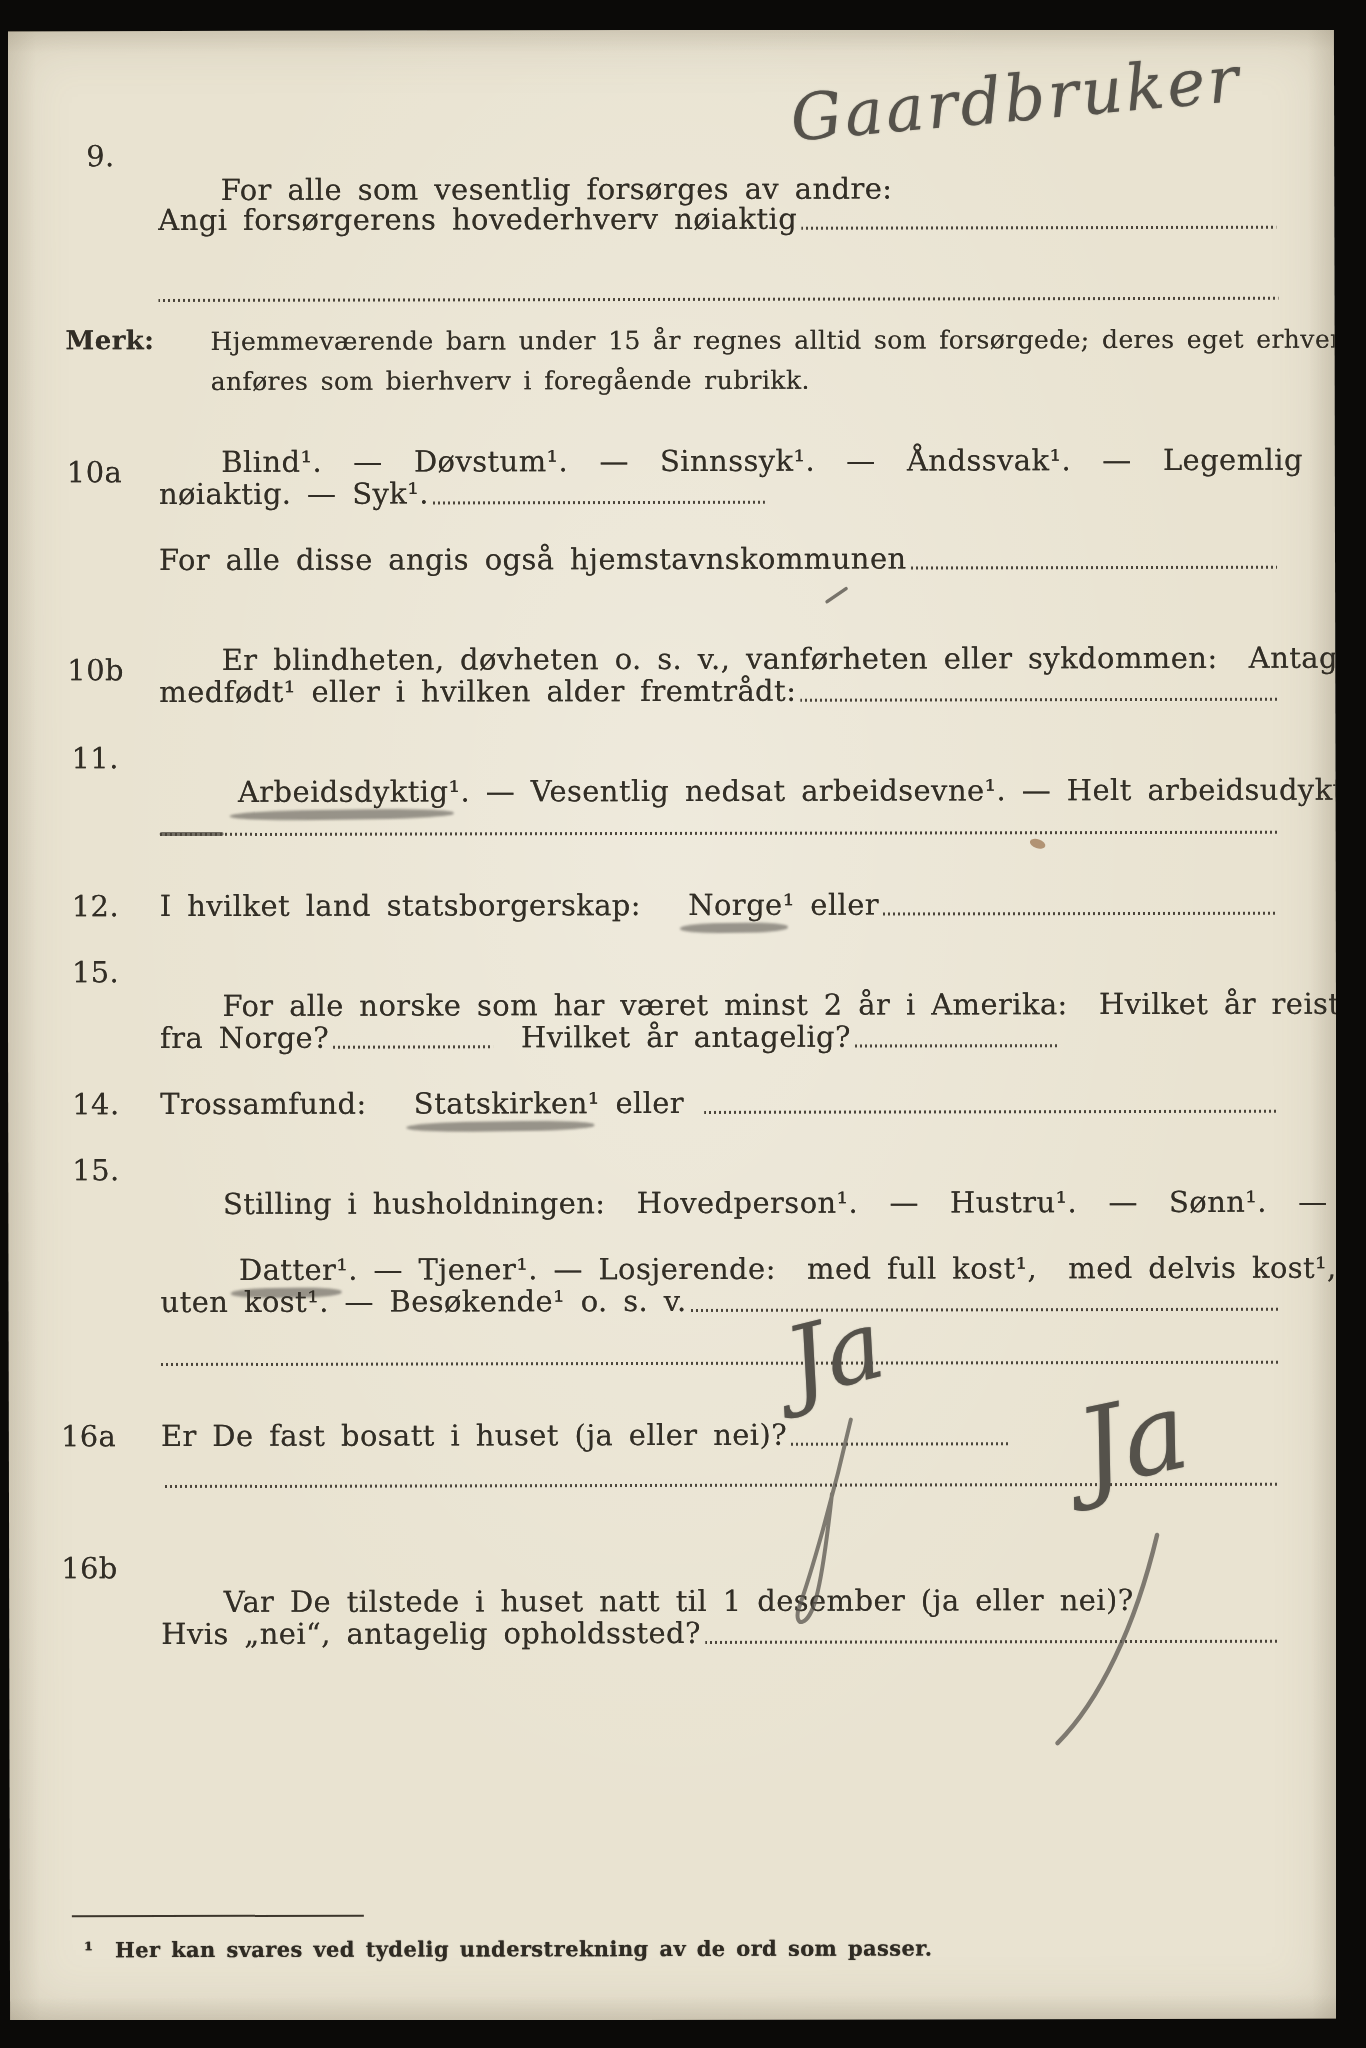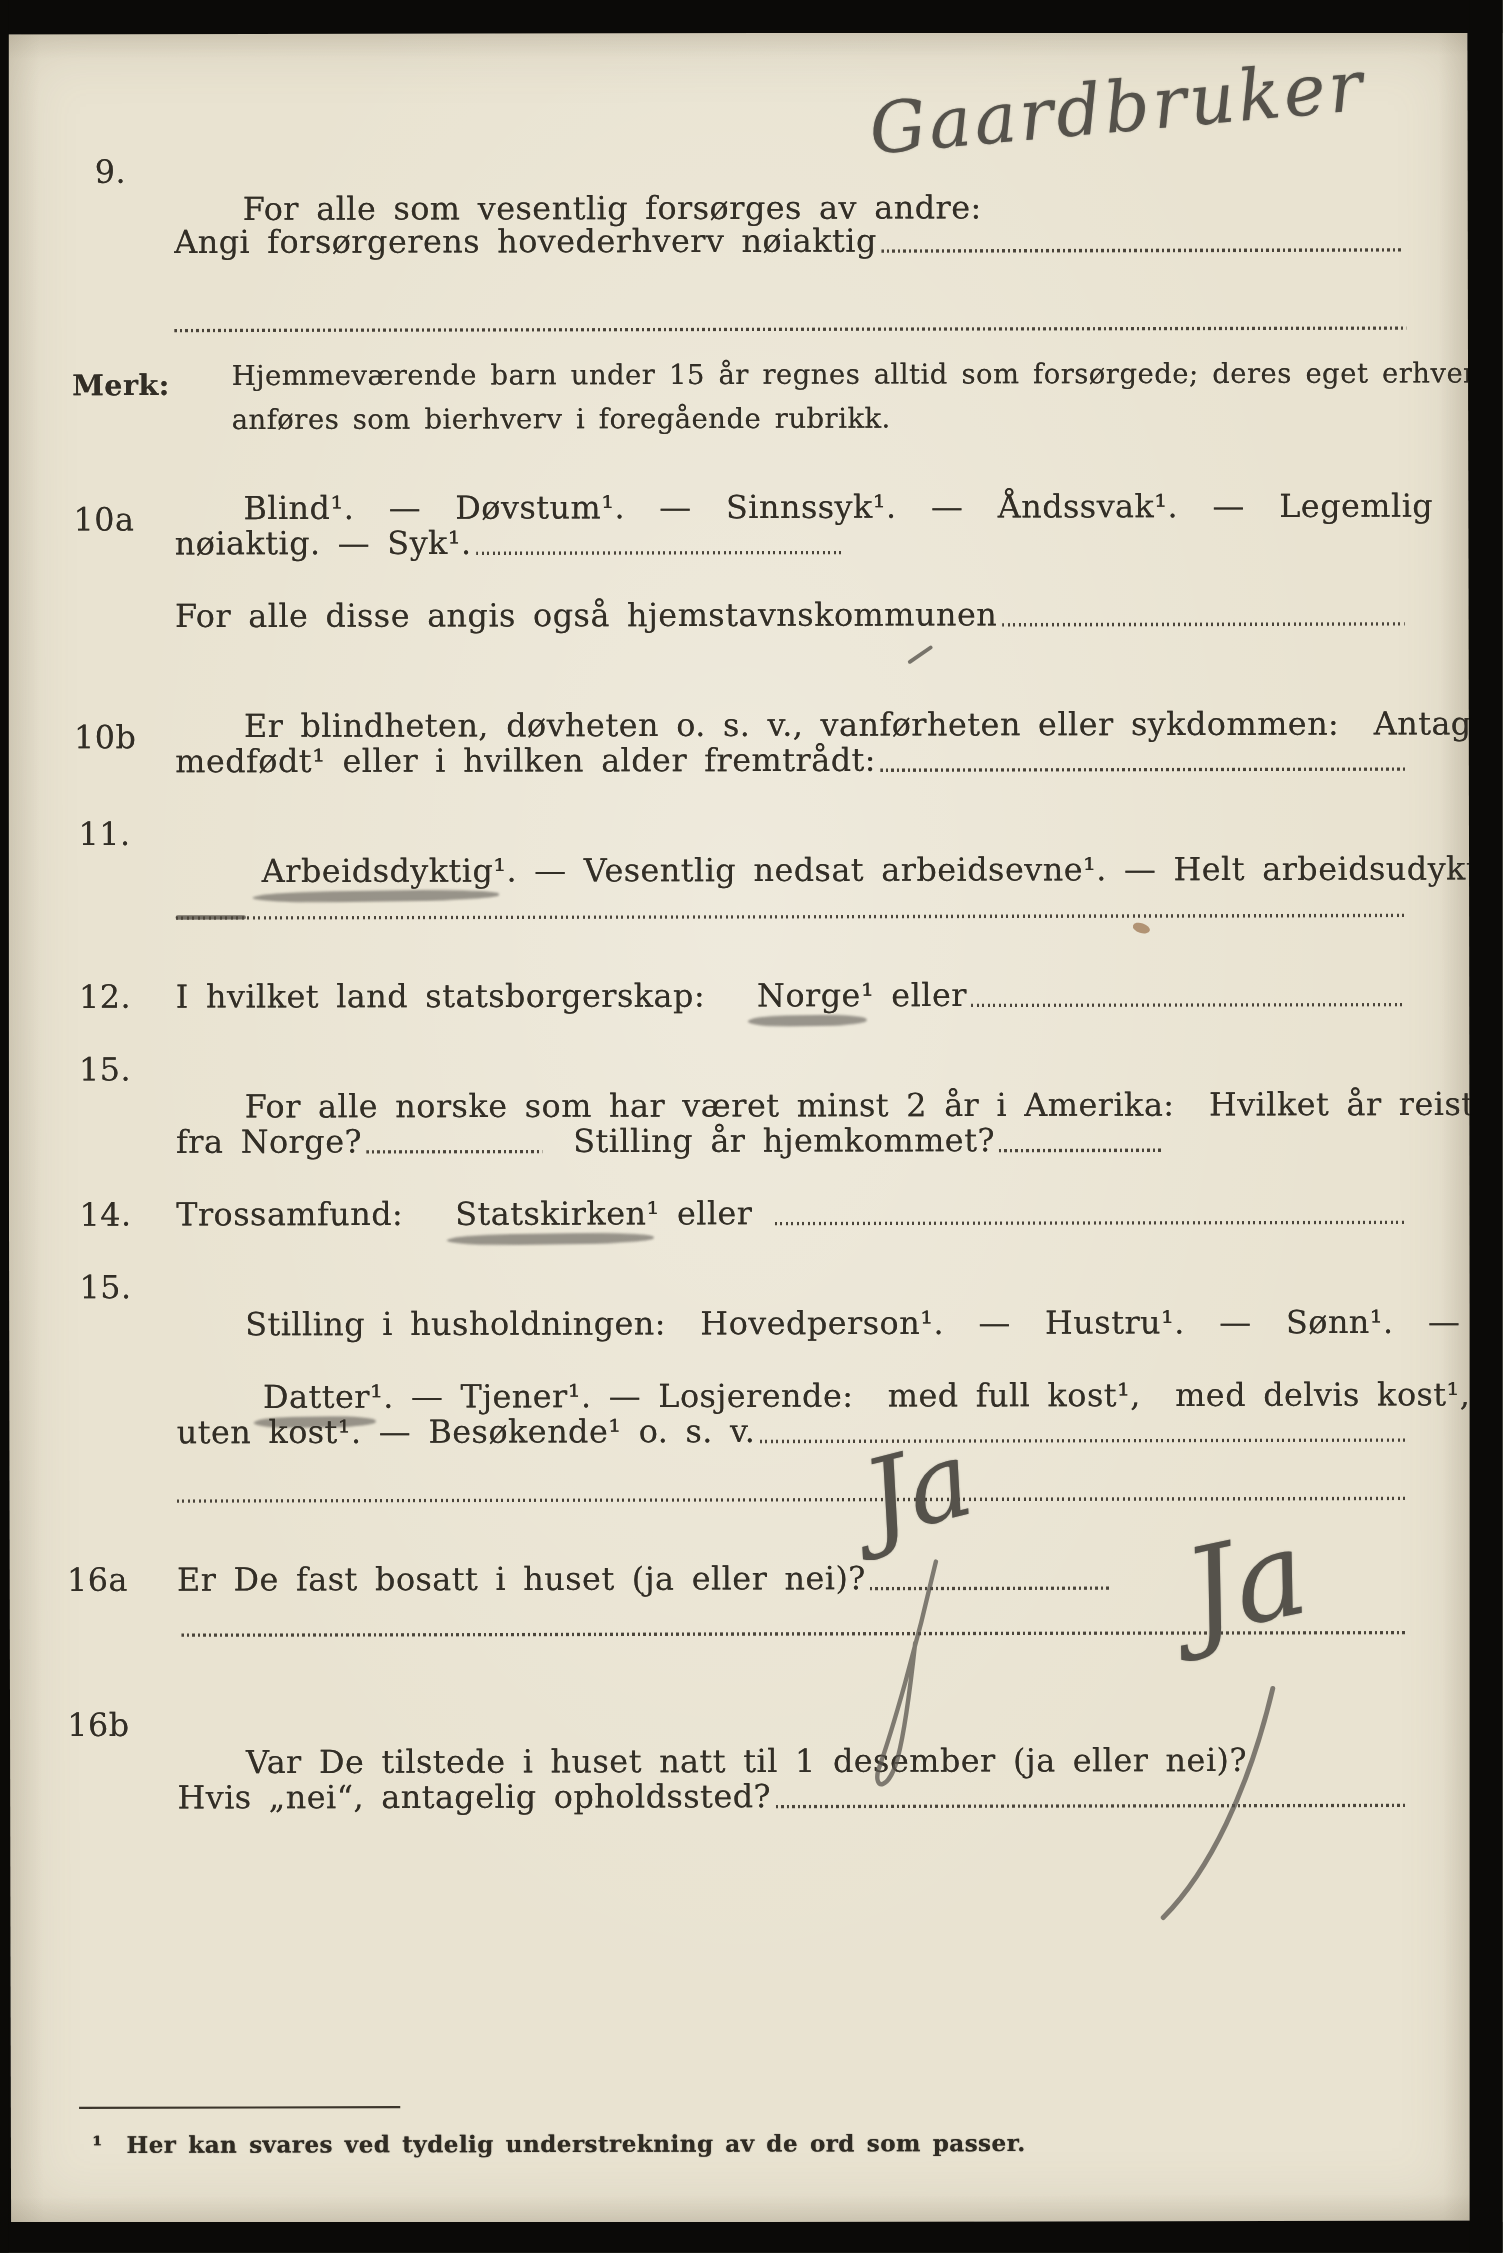--- a/index.html
+++ b/index.html
@@ -99,21 +99,21 @@
 <div class="paper">
 
   <div class="line" style="top:108px;left:152px;">
     <span class="num off72">9.</span><span class="t">For alle som vesentlig forsørges av andre:</span>
   </div>
   <div class="line fx" style="top:172px;left:152px;width:1120px;">
     <span class="t">Angi forsørgerens hovederhverv nøiaktig</span><span class="fill"></span>
   </div>
   <div class="dotline" style="top:268px;left:152px;width:1120px;"></div>
 
-  <div class="line merk-label" style="top:303px;left:59px;"><span>Merk:</span></div>
+  <div class="line merk-label" style="top:292px;left:59px;"><span>Merk:</span></div>
   <div class="line merk-text" style="top:294px;left:204px;">Hjemmeværende barn under 15 år regnes alltid som forsørgede; deres eget erhverv</div>
   <div class="line merk-text" style="top:334px;left:204px;">anføres som bierhverv i foregående rubrikk.</div>
 
   <div class="line" style="top:380px;left:152px;">
     <span class="num off92">10a</span><span class="t">Blind¹.  —  Døvstum¹.  —  Sinnssyk¹.  —  Åndssvak¹.  —  Legemlig</span>
   </div>
   <div class="line fx" style="top:446px;left:152px;width:608px;">
     <span class="t">nøiaktig. — Syk¹.</span><span class="fill"></span>
   </div>
   <div class="line fx" style="top:512px;left:152px;width:1120px;">
@@ -134,21 +134,21 @@
   <div class="dotline" style="top:802px;left:152px;width:1120px;"></div>
 
   <div class="line fx" style="top:858px;left:152px;width:1120px;">
     <span class="num off88">12.</span><span class="t">I hvilket land statsborgerskap:  </span><span class="t pu">Norge</span><span class="t">¹ eller</span><span class="fill"></span>
   </div>
 
   <div class="line" style="top:924px;left:152px;">
     <span class="num off88">15.</span><span class="t">For alle norske som har været minst 2 år i Amerika:  Hvilket år reist</span>
   </div>
   <div class="line fx" style="top:990px;left:152px;width:900px;">
-    <span class="t">fra Norge?</span><span class="fill fixed" style="width:160px;"></span><span class="t" style="margin-left:26px;">Stilling år hjemkommet?</span><span class="fill"></span>
+    <span class="t">fra Norge?</span><span class="fill fixed" style="width:160px;"></span><span class="t" style="margin-left:26px;">Hvilket år antagelig?</span><span class="fill"></span>
   </div>
 
   <div class="line fx" style="top:1056px;left:152px;width:1120px;">
     <span class="num off88">14.</span><span class="t">Trossamfund:  </span><span class="t pu">Statskirken</span><span class="t">¹ eller </span><span class="fill"></span>
   </div>
 
   <div class="line" style="top:1122px;left:152px;">
     <span class="num off88">15.</span><span class="t">Stilling i husholdningen:  Hovedperson¹.  —  Hustru¹.  —  Sønn¹.  —</span>
   </div>
   <div class="line" style="top:1188px;left:152px;">

